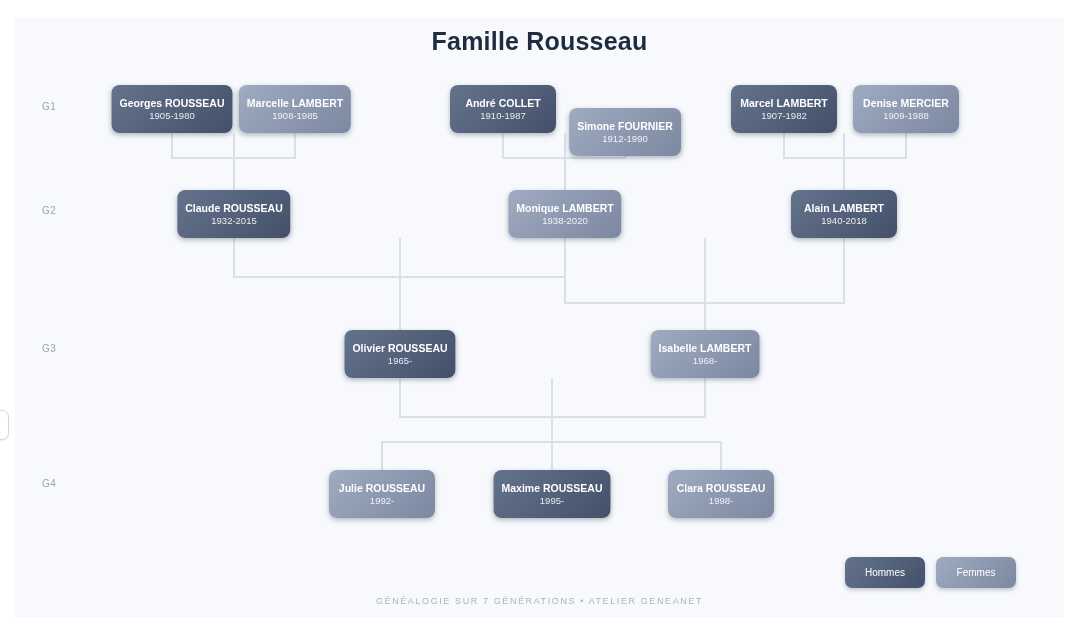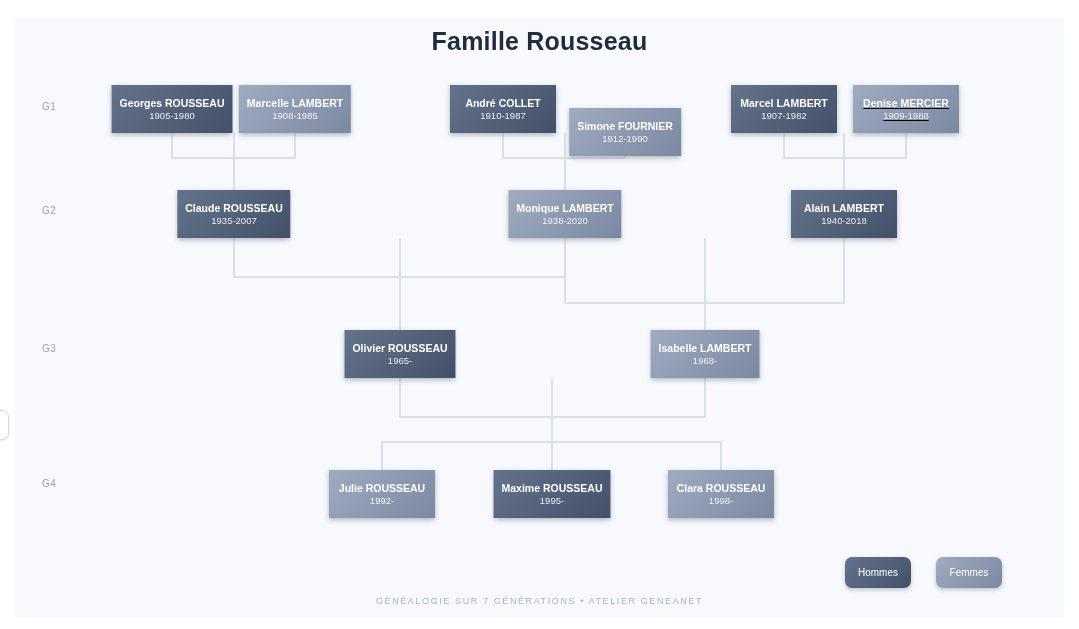--- a/index.html
+++ b/index.html
@@ -25,32 +25,32 @@
   .page-title{
     position:absolute;top:27px;left:15px;width:1049px;text-align:center;
     font-size:25px;font-weight:700;color:var(--title-c);letter-spacing:.2px;
   }
   .gen-label{
     position:absolute;left:42px;font-size:10px;color:var(--genlabel-c);
     letter-spacing:.5px;
   }
   .person{
     position:absolute;height:48px;min-width:106px;box-sizing:border-box;
-    padding:6px 8px;border-radius:0;display:flex;flex-direction:column;
+    padding:6px 8px;border-radius:8px;display:flex;flex-direction:column;
     align-items:center;justify-content:center;gap:3px;
     transform:translateX(-50%);
     box-shadow:0 2px 5px rgba(60,72,95,.38);
     white-space:nowrap;cursor:pointer;
   }
   .person.m{background:linear-gradient(135deg,var(--male-a),var(--male-b));}
   .person.f{background:linear-gradient(135deg,var(--female-a),var(--female-b));}
   .person .name{font-size:10.5px;font-weight:700;color:#ffffff;line-height:1;}
   .person .dates{font-size:9.5px;color:rgba(255,255,255,.88);line-height:1;}
   .legend-chip{
-    position:absolute;top:557px;width:66px;height:31px;border-radius:7px;
+    position:absolute;top:557px;width:80px;height:31px;border-radius:7px;
     display:flex;align-items:center;justify-content:center;
     box-shadow:0 2px 4px rgba(60,72,95,.3);
   }
   .legend-chip span{font-size:10px;color:#ffffff;}
   #legend-hommes{left:845px;background:linear-gradient(135deg,var(--male-a),var(--male-b));}
   #legend-femmes{left:936px;background:linear-gradient(135deg,var(--female-a),var(--female-b));}
   .footer{
     position:absolute;top:596px;left:15px;width:1049px;text-align:center;
     font-size:9px;letter-spacing:1.6px;color:var(--footer-c);
   }
@@ -105,27 +105,27 @@
         <span class="dates">1910-1987</span>
       </div>
       <div class="person f" style="left: 625px; top: 85px; margin-top: 23px;">
         <span class="name">Simone FOURNIER</span>
         <span class="dates">1912-1990</span>
       </div>
       <div class="person m" style="left: 784px; top: 85px;">
         <span class="name">Marcel LAMBERT</span>
         <span class="dates">1907-1982</span>
       </div>
-      <div class="person f" style="left: 906px; top: 85px; text-decoration: underline;">
+      <div class="person f" style="left: 906px; top: 85px;">
         <span class="name">Denise MERCIER</span>
         <span class="dates">1909-1988</span>
       </div>
       <div class="person m" style="left: 234px; top: 190px;">
         <span class="name">Claude ROUSSEAU</span>
-        <span class="dates">1935-2007</span>
+        <span class="dates">1932-2015</span>
       </div>
       <div class="person f" style="left: 565px; top: 190px;">
         <span class="name">Monique LAMBERT</span>
         <span class="dates">1938-2020</span>
       </div>
       <div class="person m" style="left: 844px; top: 190px;">
         <span class="name">Alain LAMBERT</span>
         <span class="dates">1940-2018</span>
       </div>
       <div class="person m" style="left: 400px; top: 330px;">

